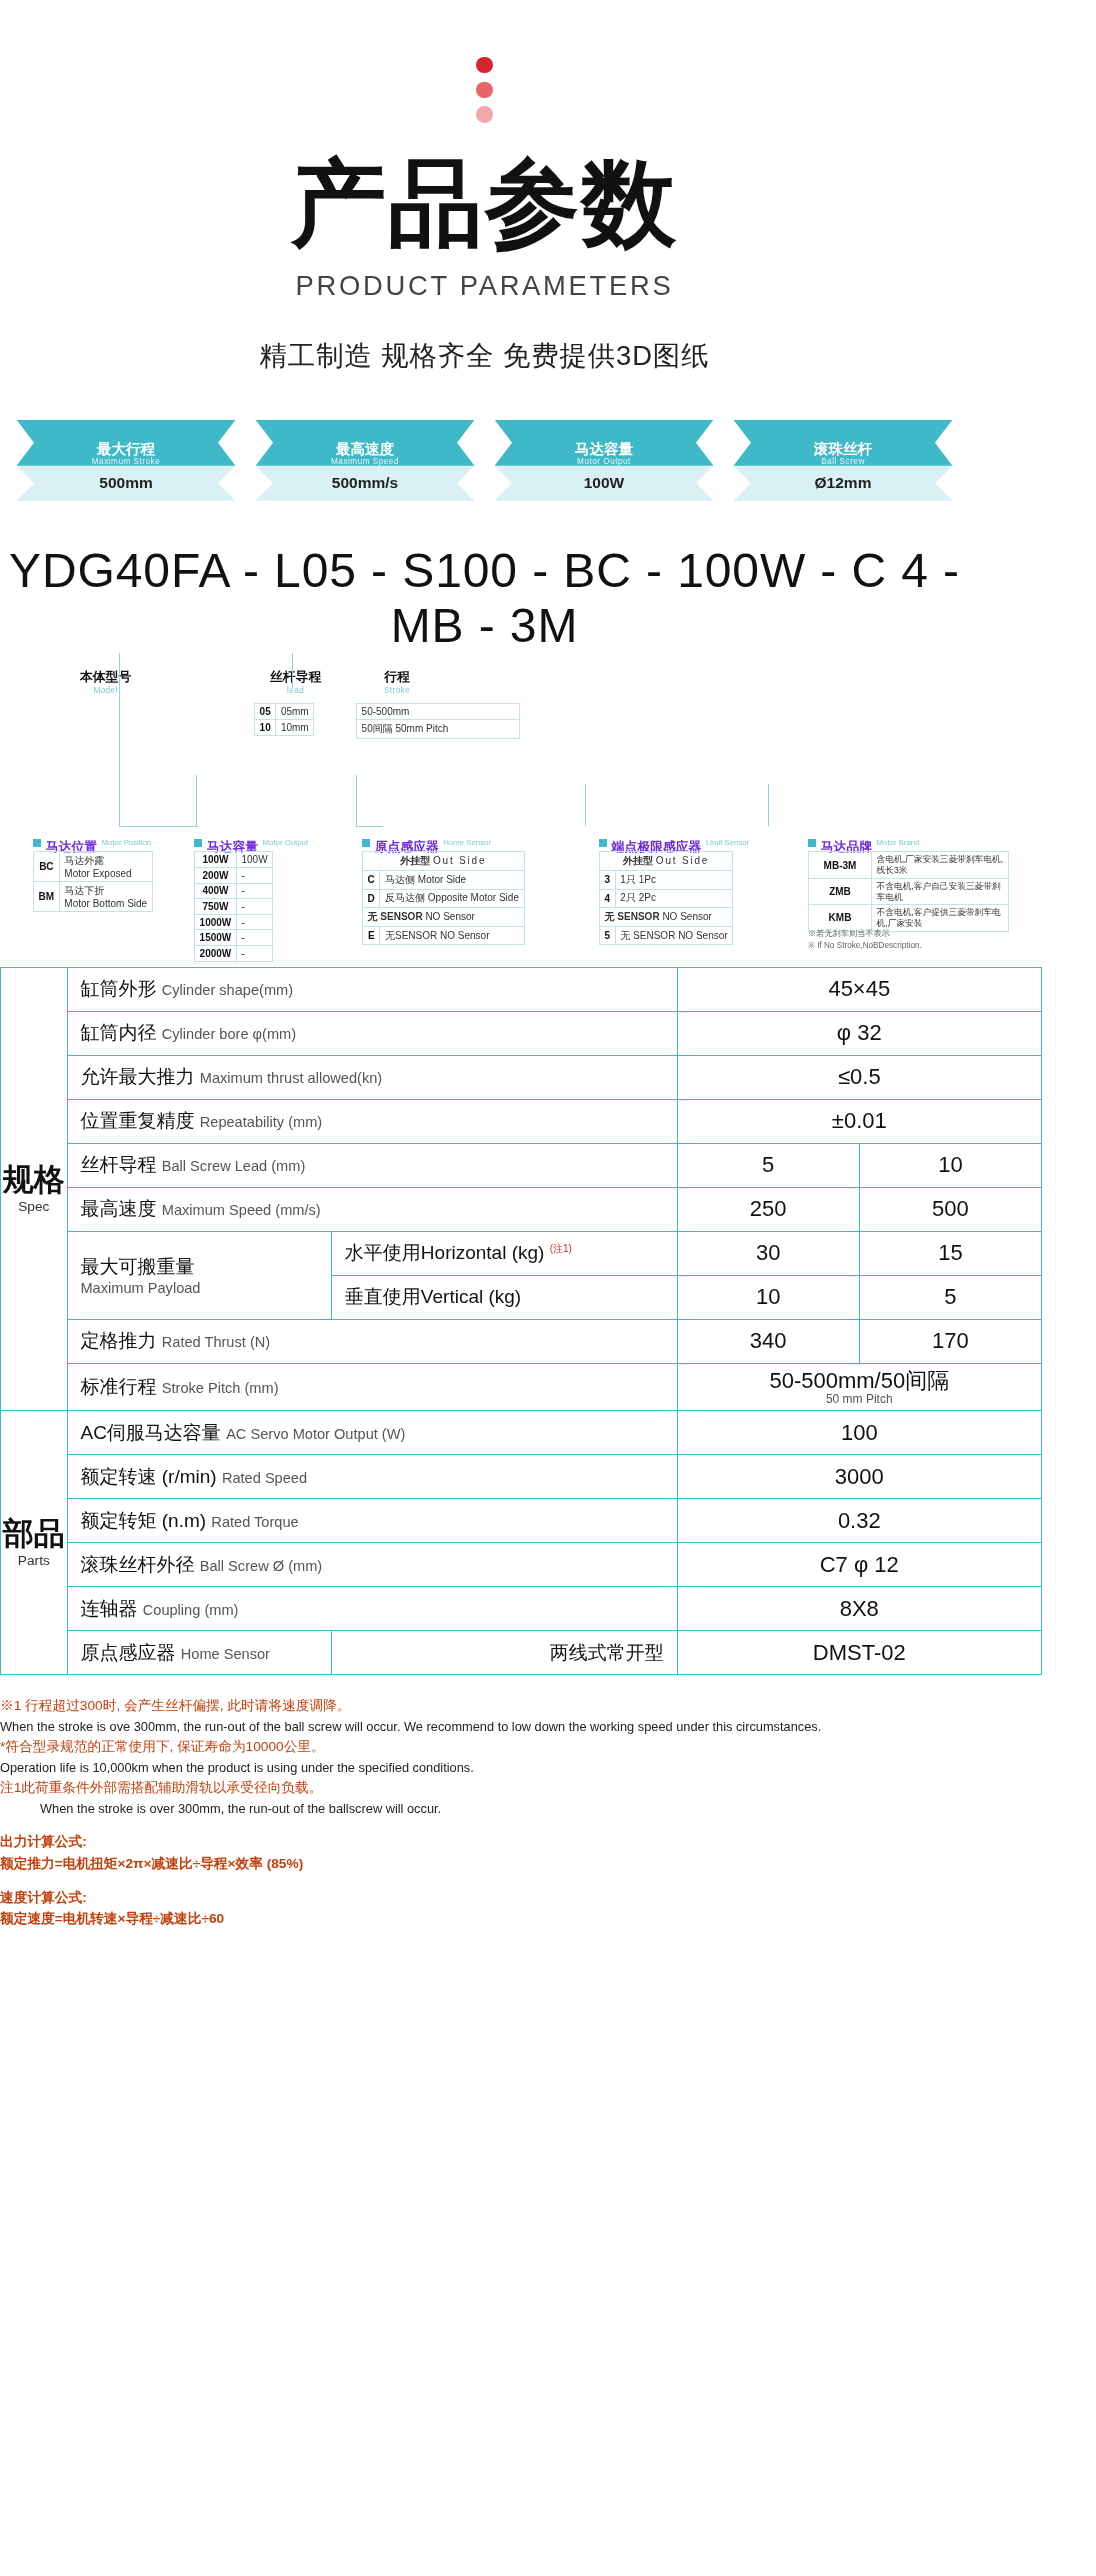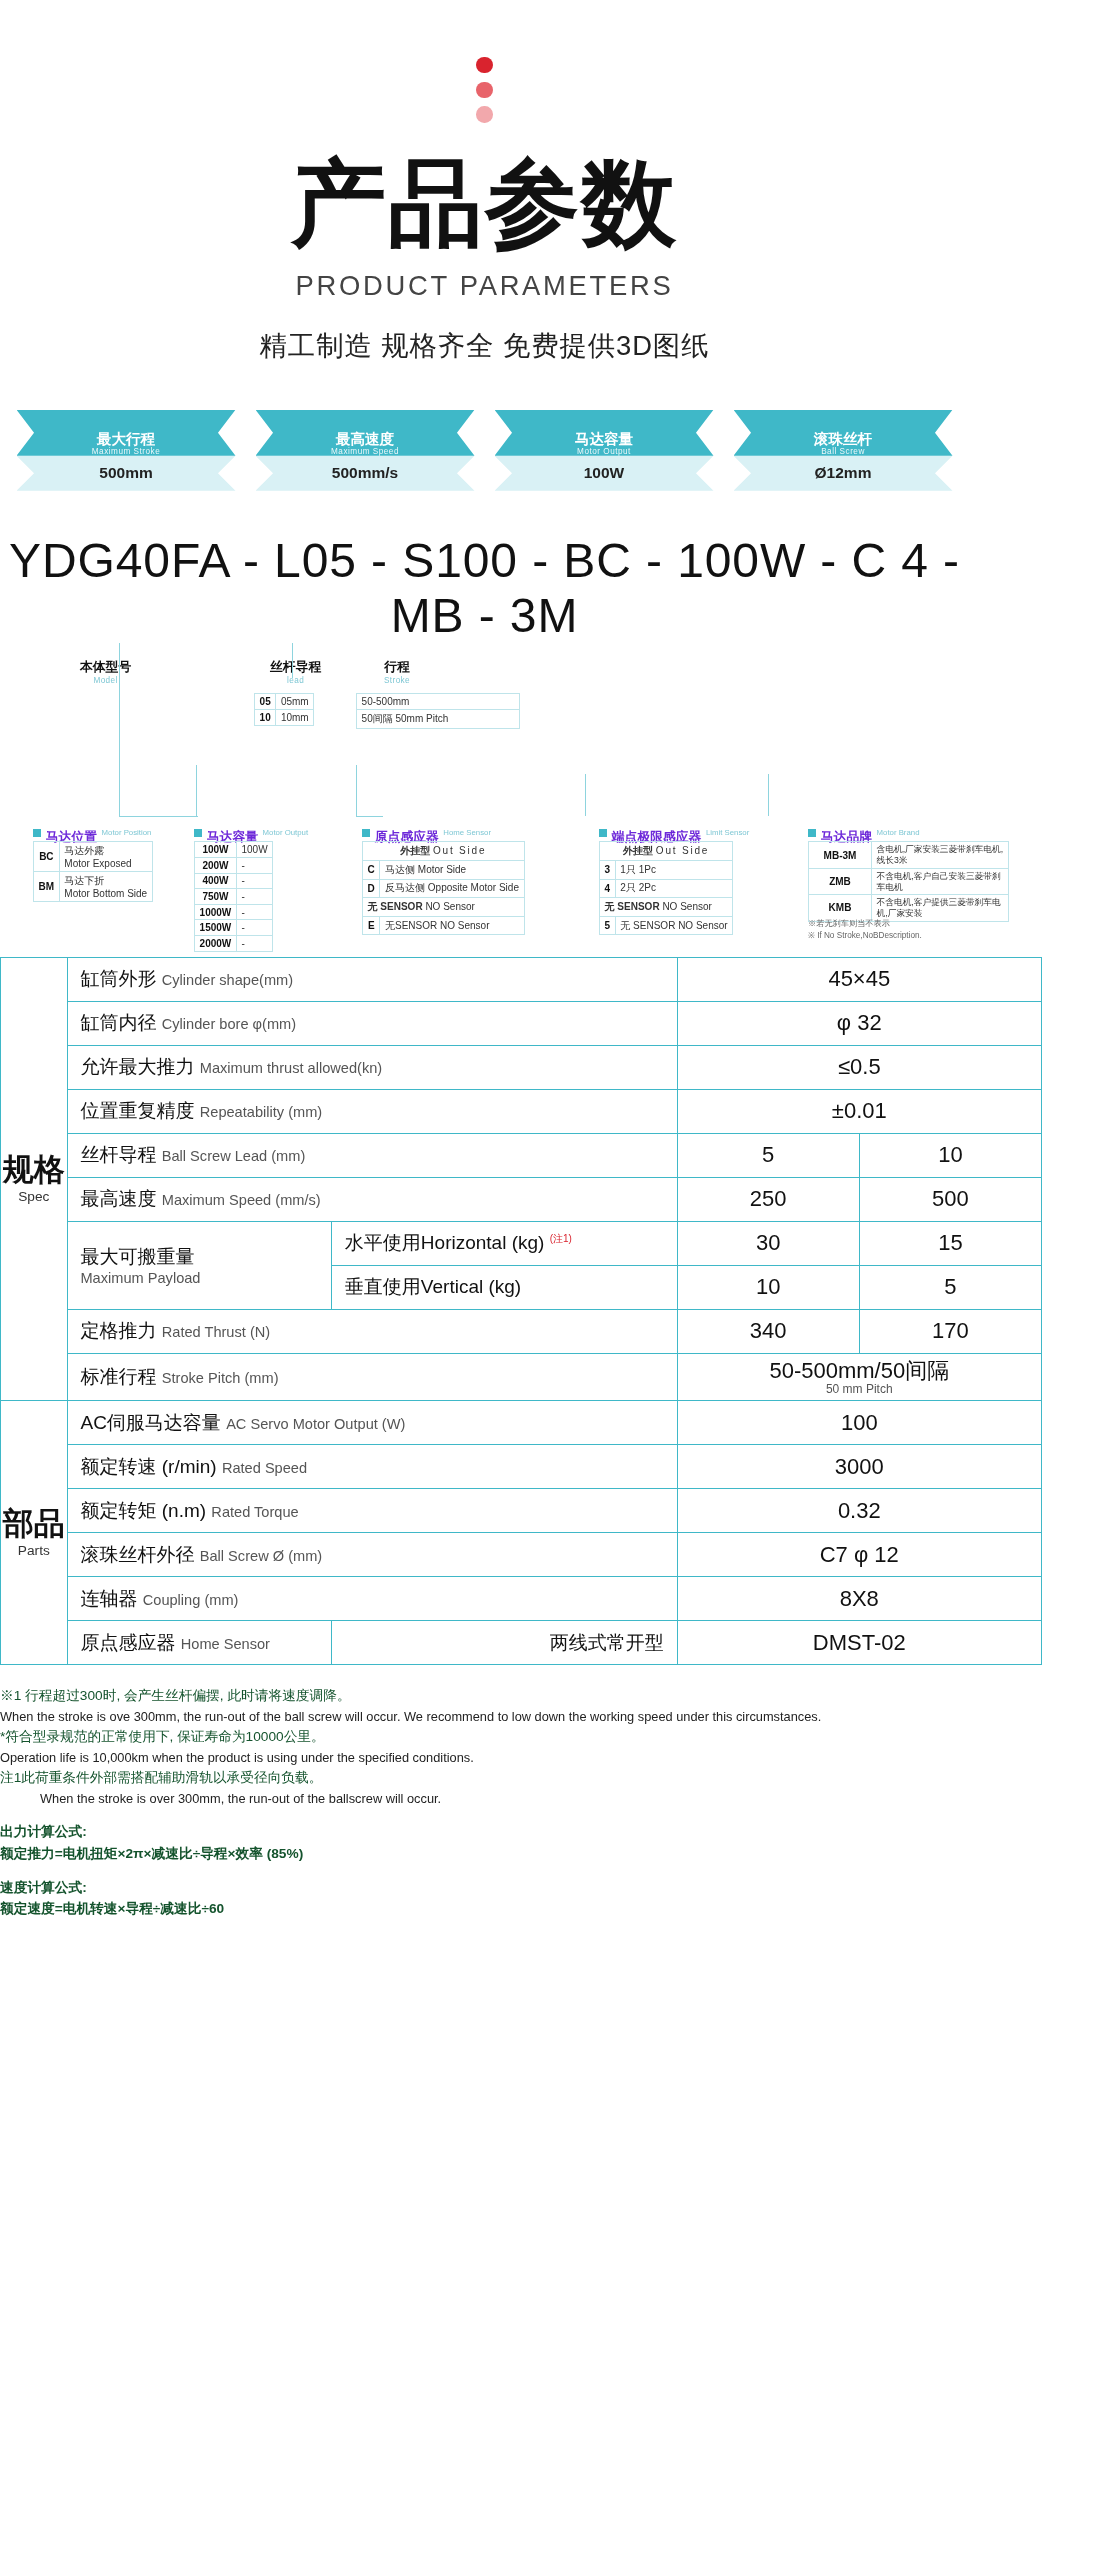--- a/index.html
+++ b/index.html
@@ -34,21 +34,21 @@
     font-size:27.4px;
     letter-spacing:2.7px;
     color:#444;
     margin-top:16.4px;
     font-weight:400;
   }
   .subtitle {
     text-align:center;
     font-size:27.4px;
     color:#222;
-    margin-top:26px;
+    margin-top:36px;
     letter-spacing:0.9px;
   }
 
   
   .banners {
     display:flex;
     justify-content:center;
     gap:20px;
     margin-top:46px;
   }
@@ -114,21 +114,21 @@
   }
   .spec td.sideh .en { display:block; font-size:13.7px; font-weight:normal; color:#333; margin-top:3.7px; }
   .spec td.name { width:548px; }
   .spec td.name .en { font-size:14.6px; color:#555; }
   .spec td.val { text-align:center; font-size:22px; }
   .spec .note-red { color:#d9232e; font-size:10px; vertical-align:super; }
   .spec td.name2 { width:311px; }
 
   
   .notes { width:1042px; margin:20px auto 0 auto; font-size:13.7px; line-height:1.55; }
-  .notes .red { color:#14532d; }
+  .notes .red { color:#c2410c; }
   .notes .en { color:#222; font-size:12.8px; }
   .notes .indent { padding-left:40px; }
   .notes .gap { height:12.8px; }
   .notes .bold { font-weight:bold; }
 </style>
 </head>
 <body>
 
 <div class="page">
 

